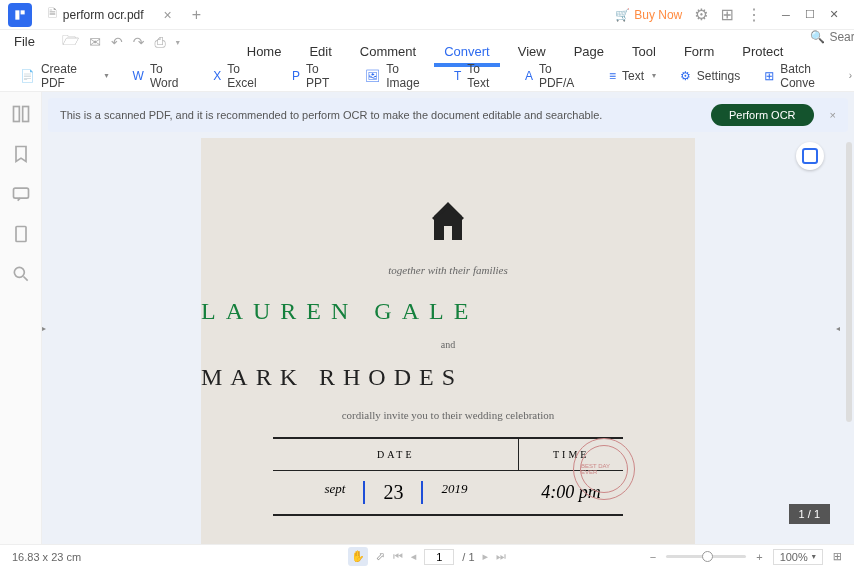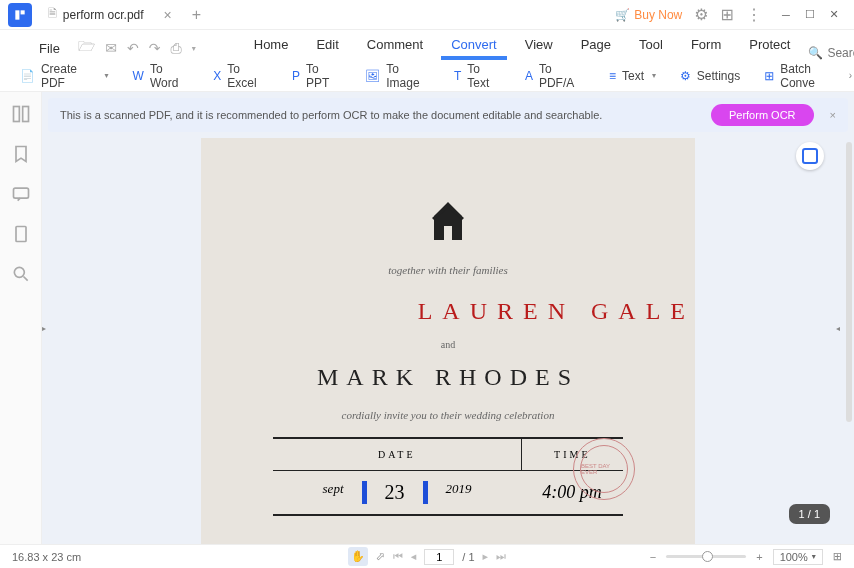--- a/index.html
+++ b/index.html
@@ -10,21 +10,21 @@
     .app-icon svg { width: 14px; height: 14px; }
     .tab { display: flex; align-items: center; padding: 0 8px; height: 30px; font-size: 12px; color: #333; }
     .tab-close { margin-left: 20px; color: #999; cursor: pointer; font-size: 14px; }
     .tab-add { margin-left: 12px; color: #999; font-size: 16px; cursor: pointer; }
     .titlebar-right { margin-left: auto; display: flex; align-items: center; gap: 12px; padding-right: 8px; }
     .buy-now { color: #ff8c42; font-size: 12px; display: flex; align-items: center; gap: 4px; }
     .win-controls { display: flex; gap: 0; }
     .win-btn { width: 24px; height: 24px; display: flex; align-items: center; justify-content: center; color: #666; cursor: pointer; font-size: 11px; }
     .gift-icon, .grid-icon, .dots-icon { color: #999; cursor: pointer; }
     
-    .menubar { height: 30px; display: flex; align-items: flex-end; padding: 0 29px; gap: 8px; border-bottom: none; }
+    .menubar { height: 30px; display: flex; align-items: flex-start; padding: 0 4px; gap: 17px; border-bottom: none; }
     .file-menu, .menu-item { padding: 4px 10px; font-size: 13px; color: #333; cursor: pointer; }
     .menu-item.active { color: #2e6bef; border-bottom: 4px solid #3b82f6; }
     .menubar-icons { display: flex; gap: 10px; align-items: center; }
     .menubar-icons span { color: #aaa; cursor: pointer; font-size: 14px; }
     .menu-tabs { display: flex; gap: 8px; margin-left: 40px; margin-top: 10px; }
     .search-tools { margin-left: auto; display: flex; align-items: center; gap: 4px; color: #aaa; font-size: 12px; }
     .search-tools input { border: none; outline: none; font-size: 12px; width: 80px; color: #aaa; }
     
     .toolbar { height: 32px; display: flex; align-items: center; padding: 0 12px; gap: 8px; border-bottom: 1px solid #eee; }
     .tool-btn { display: flex; align-items: center; gap: 6px; padding: 4px 8px; font-size: 12px; color: #444; cursor: pointer; }
@@ -33,52 +33,52 @@
     .toolbar-right { margin-left: auto; display: flex; gap: 8px; }
     .overflow-chevron { position: absolute; right: 2px; color: #888; font-size: 10px; }
     
     .content-area { display: flex; height: calc(100% - 92px - 24px); }
     .sidebar { width: 42px; background: #fafafa; border-right: 1px solid #eee; display: flex; flex-direction: column; align-items: center; padding-top: 12px; gap: 20px; }
     .sidebar-icon { width: 20px; height: 20px; color: #aaa; cursor: pointer; display: flex; align-items: center; justify-content: center; }
     
     .main-area { flex: 1; background: #edf1f8; position: relative; overflow: hidden; }
     .ocr-banner { display: flex; align-items: center; background: #e9effb; padding: 6px 12px; margin: 6px; border-radius: 4px; font-size: 11px; color: #555; }
     .ocr-buttons { margin-left: auto; display: flex; gap: 8px; align-items: center; }
-    .btn-primary { background: #d946ef; color: #fff; padding: 5px 18px; border-radius: 14px; font-size: 11px; cursor: pointer; border: none; }
+    .btn-primary { background: #14532d; color: #fff; padding: 5px 18px; border-radius: 14px; font-size: 11px; cursor: pointer; border: none; }
     .btn-secondary { background: transparent; color: #2e6bef; padding: 5px 10px; border-radius: 14px; font-size: 11px; cursor: pointer; border: 1px solid #b8c9ed; }
     .banner-close { color: #999; cursor: pointer; margin-left: 8px; }
     
     .document { background: #e8e4de; width: 494px; margin: 0 auto; height: 430px; position: relative; padding: 60px 0 0 0; }
     .barn-icon { width: 48px; height: 48px; margin: 0 auto; display: block; }
     .doc-text-sm { text-align: center; font-style: italic; font-size: 11px; color: #666; margin-top: 18px; font-family: Georgia, serif; }
-    .doc-name-1 { text-align: right; font-size: 24px; letter-spacing: 10px; color: #b91c1c; margin-top: 22px; font-weight: 400; font-family: Georgia, serif; }
+    .doc-name-1 { text-align: left; font-size: 24px; letter-spacing: 10px; color: #15803d; margin-top: 22px; font-weight: 400; font-family: Georgia, serif; }
     .doc-and { text-align: center; font-size: 10px; color: #666; margin-top: 14px; font-family: Georgia, serif; }
-    .doc-name-2 { text-align: center; font-size: 24px; letter-spacing: 8px; color: #222; margin-top: 14px; font-weight: 400; font-family: Georgia, serif; }
-    .doc-invite { text-align: center; font-style: italic; font-size: 11px; color: #666; margin-top: 18px; font-family: Georgia, serif; }
+    .doc-name-2 { font-size: 24px; letter-spacing: 8px; color: #222; margin-top: 14px; font-weight: 400; font-family: Georgia, serif; }
+    .doc-invite { text-align: center; font-size: 11px; color: #666; margin-top: 18px; font-family: Georgia, serif; }
     .stamp { position: absolute; right: 60px; top: 300px; width: 62px; height: 62px; border: 1px solid #c88; border-radius: 50%; }
     .stamp-inner { position: absolute; inset: 6px; border: 1px solid #c88; border-radius: 50%; display: flex; align-items: center; justify-content: center; font-size: 6px; color: #c88; }
     
     .doc-table { width: 350px; margin: 16px auto 0; border-collapse: collapse; }
     .doc-table th { border-top: 2px solid #222; border-bottom: 1px solid #222; padding: 10px; font-size: 10px; letter-spacing: 3px; font-weight: 500; font-family: Georgia, serif; }
     .doc-table td { padding: 10px 14px; font-size: 13px; text-align: center; font-family: Georgia, serif; font-style: italic; }
     .doc-table th:first-child { border-right: 1px solid #222; }
     .date-cells { display: flex; justify-content: center; gap: 0; }
-    .date-cell { padding: 0 18px; border-right: 5px solid #1d4ed8; font-family: Georgia, serif; }
+    .date-cell { padding: 0 18px; border-right: 2px solid #1d4ed8; font-family: Georgia, serif; }
     .date-cell:last-child { border-right: none; }
     .date-day { font-size: 20px; font-style: normal; }
     .doc-table tbody tr { border-bottom: 2px solid #222; }
     
     .expand-left, .expand-right { position: absolute; top: 50%; width: 10px; height: 20px; color: #888; cursor: pointer; font-size: 8px; display: flex; align-items: center; }
     .expand-left { left: 0; }
     .expand-right { right: 8px; }
     
     .float-icon { position: absolute; right: 30px; top: 50px; width: 28px; height: 28px; background: #fff; border-radius: 50%; display: flex; align-items: center; justify-content: center; box-shadow: 0 1px 3px rgba(0,0,0,0.2); }
     .float-icon-inner { width: 16px; height: 16px; border: 2px solid #2e6bef; border-radius: 3px; }
     
-    .page-badge { position: absolute; bottom: 20px; right: 24px; background: #555; color: #fff; padding: 4px 10px; border-radius: 7px; font-size: 11px; }
+    .page-badge { position: absolute; bottom: 20px; right: 24px; background: #555; color: #fff; padding: 4px 10px; border-radius: 0; font-size: 11px; }
     .scrollbar-v { position: absolute; right: 2px; top: 50px; width: 6px; height: 280px; background: #ddd; border-radius: 3px; }
     
     .statusbar { position: absolute; bottom: 0; left: 0; right: 0; height: 24px; display: flex; align-items: center; padding: 0 12px; font-size: 11px; color: #666; border-top: 1px solid #eee; background: #fff; }
     .page-nav { position: absolute; left: 50%; transform: translateX(-50%); display: flex; align-items: center; gap: 8px; }
     .page-nav-btn { color: #bbb; cursor: pointer; }
     .page-input { width: 30px; text-align: center; border: 1px solid #ddd; font-size: 11px; padding: 1px; }
     .zoom-controls { margin-left: auto; display: flex; align-items: center; gap: 10px; }
     .zoom-slider { width: 80px; height: 3px; background: #ddd; border-radius: 2px; position: relative; }
     .zoom-thumb { position: absolute; left: 36px; top: -4px; width: 11px; height: 11px; background: #fff; border: 1px solid #999; border-radius: 50%; }
     .zoom-select { border: 1px solid #ddd; padding: 1px 6px; font-size: 11px; display: flex; align-items: center; gap: 4px; }

